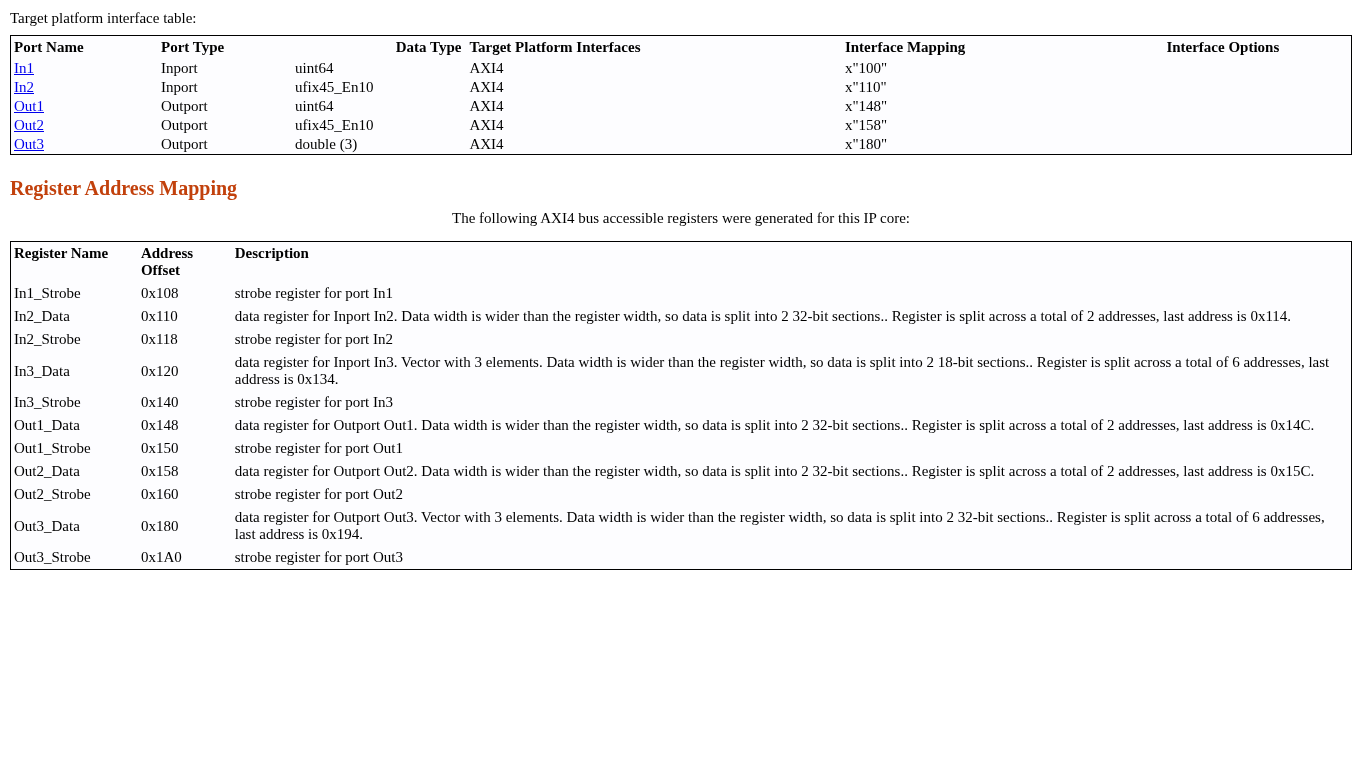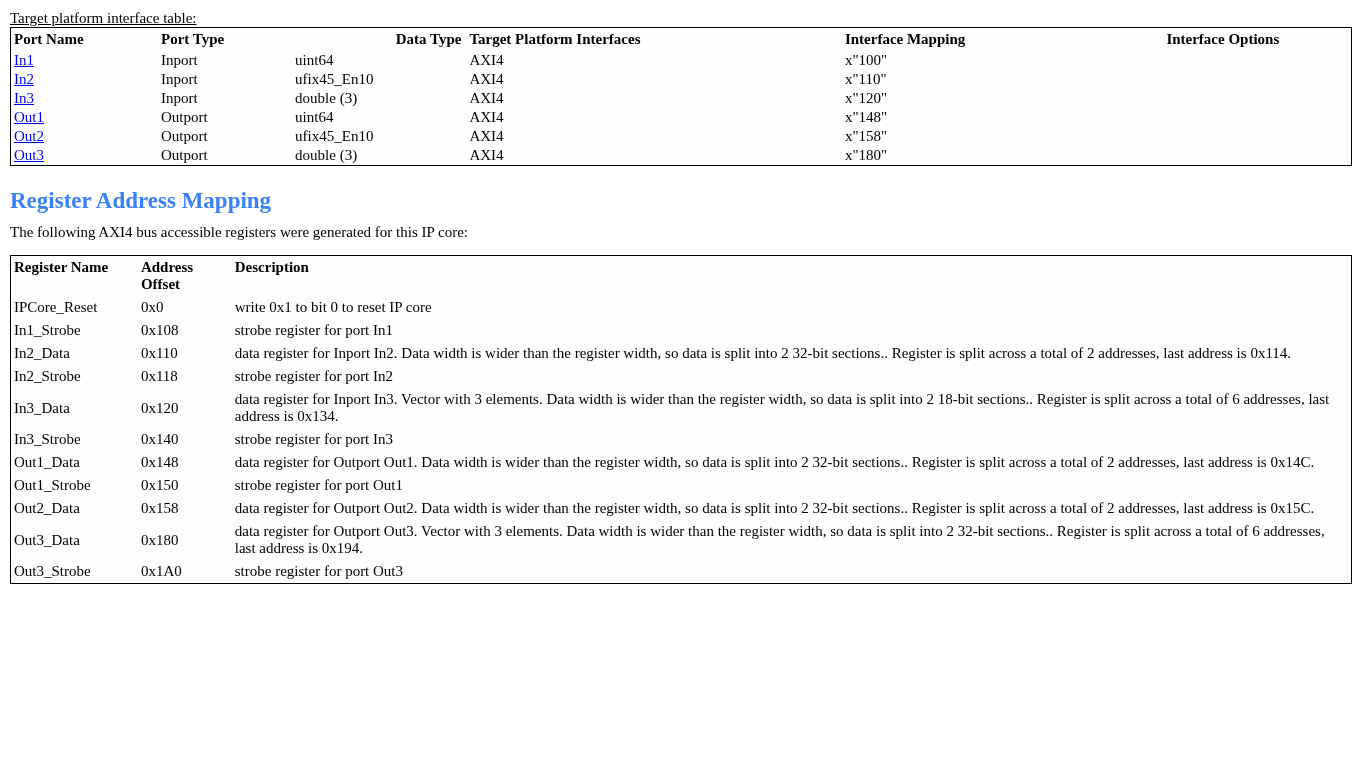--- a/index.html
+++ b/index.html
@@ -4,22 +4,21 @@
 <style>
   body {
     font-family: "Times New Roman", Times, serif;
     font-size: 15px;
     color: #000;
     margin: 0;
     padding: 10px;
     background: #fff;
   }
   .label {
-    margin-bottom: 0;
-    text-decoration: underline;
+    margin-bottom: 8px;
   }
   table {
     border-collapse: collapse;
     width: 100%;
     background: repeating-linear-gradient(
       0deg,
       #fafaff 0px,
       #fafaff 1px,
       #ffffff 1px,
       #ffffff 2px
@@ -38,27 +37,28 @@
   td {
     text-align: left;
     padding: 1px 5px 1px 3px;
     vertical-align: middle;
   }
   a.portlink {
     color: #0000ee;
     text-decoration: underline;
   }
   h2.section {
-    color: #3b82f6;
-    font-size: 23px;
+    color: #c2410c;
+    font-size: 20px;
     font-weight: bold;
     margin: 22px 0 10px 0;
   }
   .intro {
     margin: 6px 0 14px 0;
+    text-align: center;
   }
   .interface-table th:nth-child(1){width:11%;}
   .interface-table th:nth-child(2){width:10%;}
   .interface-table th:nth-child(3){width:13%;text-align:right;}
   .interface-table th:nth-child(4){width:28%;}
   .interface-table th:nth-child(5){width:19%;}
   .interface-table th:nth-child(6){width:19%;}
   .interface-table th:nth-child(6){text-align:center;}
 
   .register-table th:nth-child(1){width:9.5%;}
@@ -93,28 +93,20 @@
       </tr>
       <tr>
         <td><a class="portlink" href="#">In2</a></td>
         <td>Inport</td>
         <td>ufix45_En10</td>
         <td>AXI4</td>
         <td>x"110"</td>
         <td></td>
       </tr>
       <tr>
-        <td><a class="portlink" href="#">In3</a></td>
-        <td>Inport</td>
-        <td>double (3)</td>
-        <td>AXI4</td>
-        <td>x"120"</td>
-        <td></td>
-      </tr>
-      <tr>
         <td><a class="portlink" href="#">Out1</a></td>
         <td>Outport</td>
         <td>uint64</td>
         <td>AXI4</td>
         <td>x"148"</td>
         <td></td>
       </tr>
       <tr>
         <td><a class="portlink" href="#">Out2</a></td>
         <td>Outport</td>
@@ -141,25 +133,20 @@
 <table class="bordered register-table">
   <thead>
     <tr>
       <th>Register Name</th>
       <th>Address Offset</th>
       <th>Description</th>
     </tr>
   </thead>
   <tbody id="register-tbody">
       <tr>
-        <td>IPCore_Reset</td>
-        <td>0x0</td>
-        <td>write 0x1 to bit 0 to reset IP core</td>
-      </tr>
-      <tr>
         <td>In1_Strobe</td>
         <td>0x108</td>
         <td>strobe register for port In1</td>
       </tr>
       <tr>
         <td>In2_Data</td>
         <td>0x110</td>
         <td>data register for Inport In2. Data width is wider than the register width, so data is split into 2 32-bit sections.. Register is split across a total of 2 addresses, last address is 0x114.</td>
       </tr>
       <tr>
@@ -186,20 +173,25 @@
         <td>Out1_Strobe</td>
         <td>0x150</td>
         <td>strobe register for port Out1</td>
       </tr>
       <tr>
         <td>Out2_Data</td>
         <td>0x158</td>
         <td>data register for Outport Out2. Data width is wider than the register width, so data is split into 2 32-bit sections.. Register is split across a total of 2 addresses, last address is 0x15C.</td>
       </tr>
       <tr>
+        <td>Out2_Strobe</td>
+        <td>0x160</td>
+        <td>strobe register for port Out2</td>
+      </tr>
+      <tr>
         <td>Out3_Data</td>
         <td>0x180</td>
         <td>data register for Outport Out3. Vector with 3 elements. Data width is wider than the register width, so data is split into 2 32-bit sections.. Register is split across a total of 6 addresses, last address is 0x194.</td>
       </tr>
       <tr>
         <td>Out3_Strobe</td>
         <td>0x1A0</td>
         <td>strobe register for port Out3</td>
       </tr>
     </tbody>

